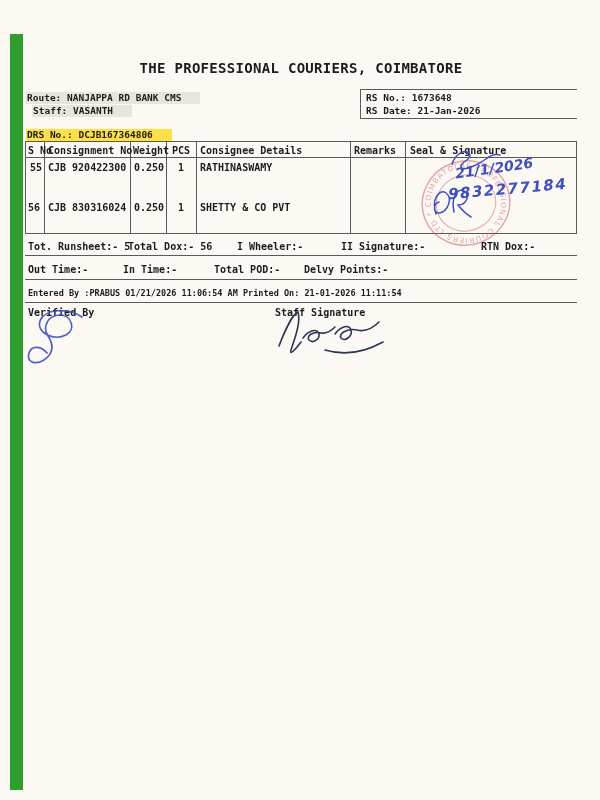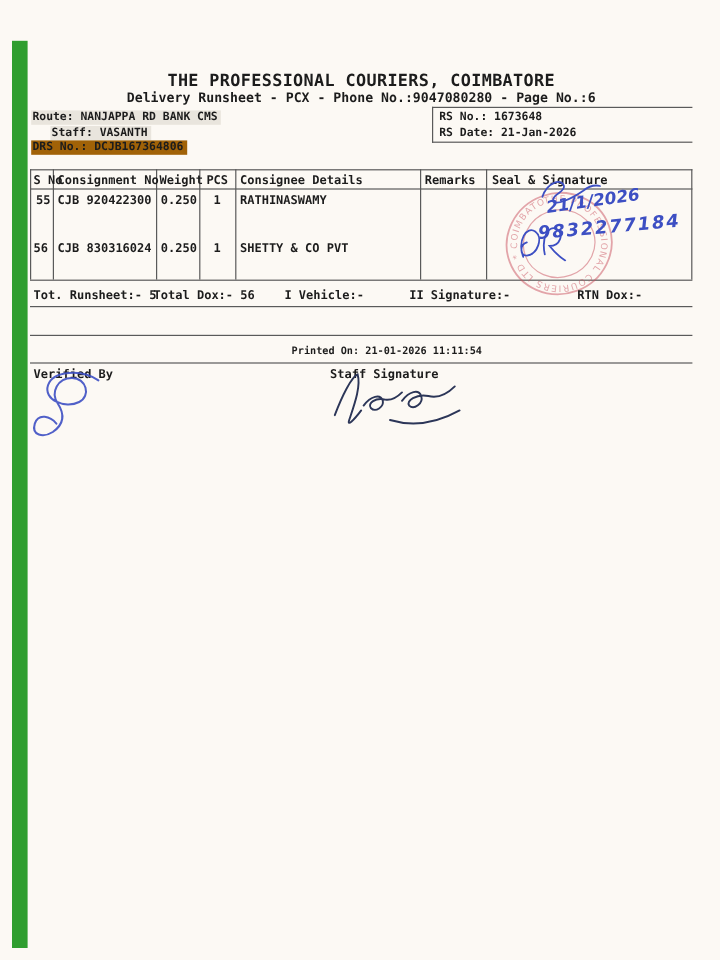--- a/index.html
+++ b/index.html
@@ -4,43 +4,42 @@
 <style>
   html,body{margin:0;padding:0;}
   body{width:600px;height:800px;background:#fbf8f2;font-family:"DejaVu Sans Mono","Liberation Mono",monospace;}
   .page{position:relative;width:600px;height:800px;background:#fcf9f4;overflow:hidden;}
   .strip{position:absolute;left:10px;top:34px;width:13px;height:756px;background:#2f9e2f;}
   .t{position:absolute;white-space:pre;font-weight:bold;color:#1c1c1c;}
   .center{left:25px;width:552px;text-align:center;}
   .title{top:60px;font-size:14px;letter-spacing:.3px;}
   .subtitle{top:75px;font-size:11px;}
   .info{font-size:9.5px;}
-  .hl{background:#e9e5dd;padding:0 3px 1px 1px;}
-  .hl-dark{background:#a16207;}
+  .hl{background:#e9e5dd;padding:0 19px 1px 1px;}
+  .hl-dark{background:#fde047;margin-top:12px;}
   .hline{position:absolute;height:1px;background:#5a5a5a;}
   .vline{position:absolute;width:1px;background:#5a5a5a;}
   .th{font-size:8.5px;}
   .trow{position:absolute;left:0;width:600px;height:14px;}
   .c{position:absolute;top:0;font-size:10px;font-weight:bold;white-space:pre;color:#1c1c1c;}
   .sum{font-size:10px;}
   .small{font-size:8.5px;}
   .hand{position:absolute;font-family:"DejaVu Sans","Liberation Sans",sans-serif;font-style:italic;font-weight:bold;color:#3d4fc3;white-space:pre;}
   .sig{position:absolute;}
 </style>
 </head>
 <body>
 
 <div class="page">
   <div class="strip"></div>
 
   <div class="t center title">THE PROFESSIONAL COURIERS, COIMBATORE</div>
-  <div class="t center subtitle">Delivery Runsheet - PCX - Phone No.:9047080280 - Page No.:6</div>
 
   <div class="t info hl" style="left:26px;top:92px">Route: NANJAPPA RD BANK CMS</div>
-  <div class="t info hl" style="left:42px;top:105px">Staff: VASANTH</div>
+  <div class="t info hl" style="left:32px;top:105px">Staff: VASANTH</div>
   <div class="t info hl hl-dark" style="left:26px;top:117px">DRS No.: DCJB167364806</div>
 
   <div class="hline" style="left:360px;top:89px;width:217px"></div>
   <div class="vline" style="left:360px;top:89px;height:30px"></div>
   <div class="hline" style="left:360px;top:118px;width:217px"></div>
   <div class="t info" style="left:366px;top:92px">RS No.: 1673648</div>
   <div class="t info" style="left:366px;top:105px">RS Date: 21-Jan-2026</div>
 
   <div class="hline" style="left:25px;top:141px;width:552px"></div>
   <div class="hline" style="left:25px;top:157px;width:552px"></div>
@@ -96,29 +95,36 @@
   </svg>
   <div class="hand" style="left:455px;top:160px;font-size:14px;transform:rotate(-8deg)">21/1/2026</div>
   <div class="hand" style="left:448px;top:180px;font-size:15px;letter-spacing:1.5px;transform:rotate(-5deg)">9832277184</div>
   <svg class="sig" style="left:424px;top:182px" width="52" height="42" viewBox="0 0 52 42">
     <path d="M12,32 C7,18 15,6 22,11 C29,16 24,30 15,31 C9,31 9,22 15,20 M30,30 C27,16 33,5 40,9 C46,13 43,23 34,23 C38,28 42,32 47,35" fill="none" stroke="#3d4fc3" stroke-width="1.5" stroke-linecap="round"></path>
   </svg>
 
   <div class="trow" style="top:241px">
     <span class="c sum" style="left:28px">Tot. Runsheet:- 5</span>
     <span class="c sum" style="left:128px">Total Dox:- 56</span>
-    <span class="c sum" style="left:237px">I Vehicle:-</span>
+    <span class="c sum" style="left:237px">I Wheeler:-</span>
     <span class="c sum" style="left:341px">II Signature:-</span>
     <span class="c sum" style="left:481px">RTN Dox:-</span>
   </div>
   <div class="hline" style="left:25px;top:255px;width:552px"></div>
 
+  <div class="trow" style="top:264px">
+    <span class="c sum" style="left:28px">Out Time:-</span>
+    <span class="c sum" style="left:123px">In Time:-</span>
+    <span class="c sum" style="left:214px">Total POD:-</span>
+    <span class="c sum" style="left:304px">Delvy Points:-</span>
+  </div>
   <div class="hline" style="left:25px;top:279px;width:552px"></div>
 
   <div class="trow" style="top:288px">
+    <span class="c small" style="left:28px">Entered By :PRABUS 01/21/2026 11:06:54 AM</span>
     <span class="c small" style="left:243px">Printed On: 21-01-2026 11:11:54</span>
   </div>
   <div class="hline" style="left:25px;top:302px;width:552px"></div>
 
   <div class="t sum" style="left:28px;top:307px">Verified By</div>
   <div class="t sum" style="left:275px;top:307px">Staff Signature</div>
 
   <svg class="sig" style="left:20px;top:303px" width="85" height="68" viewBox="0 0 85 68">
     <path d="M62,14 C48,4 24,6 20,18 C16,30 34,38 46,32 C56,27 52,12 40,12 C28,12 22,24 28,33 C34,42 34,50 24,57 C16,62 6,60 9,50 C12,41 22,44 27,50" fill="none" stroke="#3d4fc3" stroke-width="1.7" stroke-linecap="round" opacity="0.9"></path>
   </svg>

